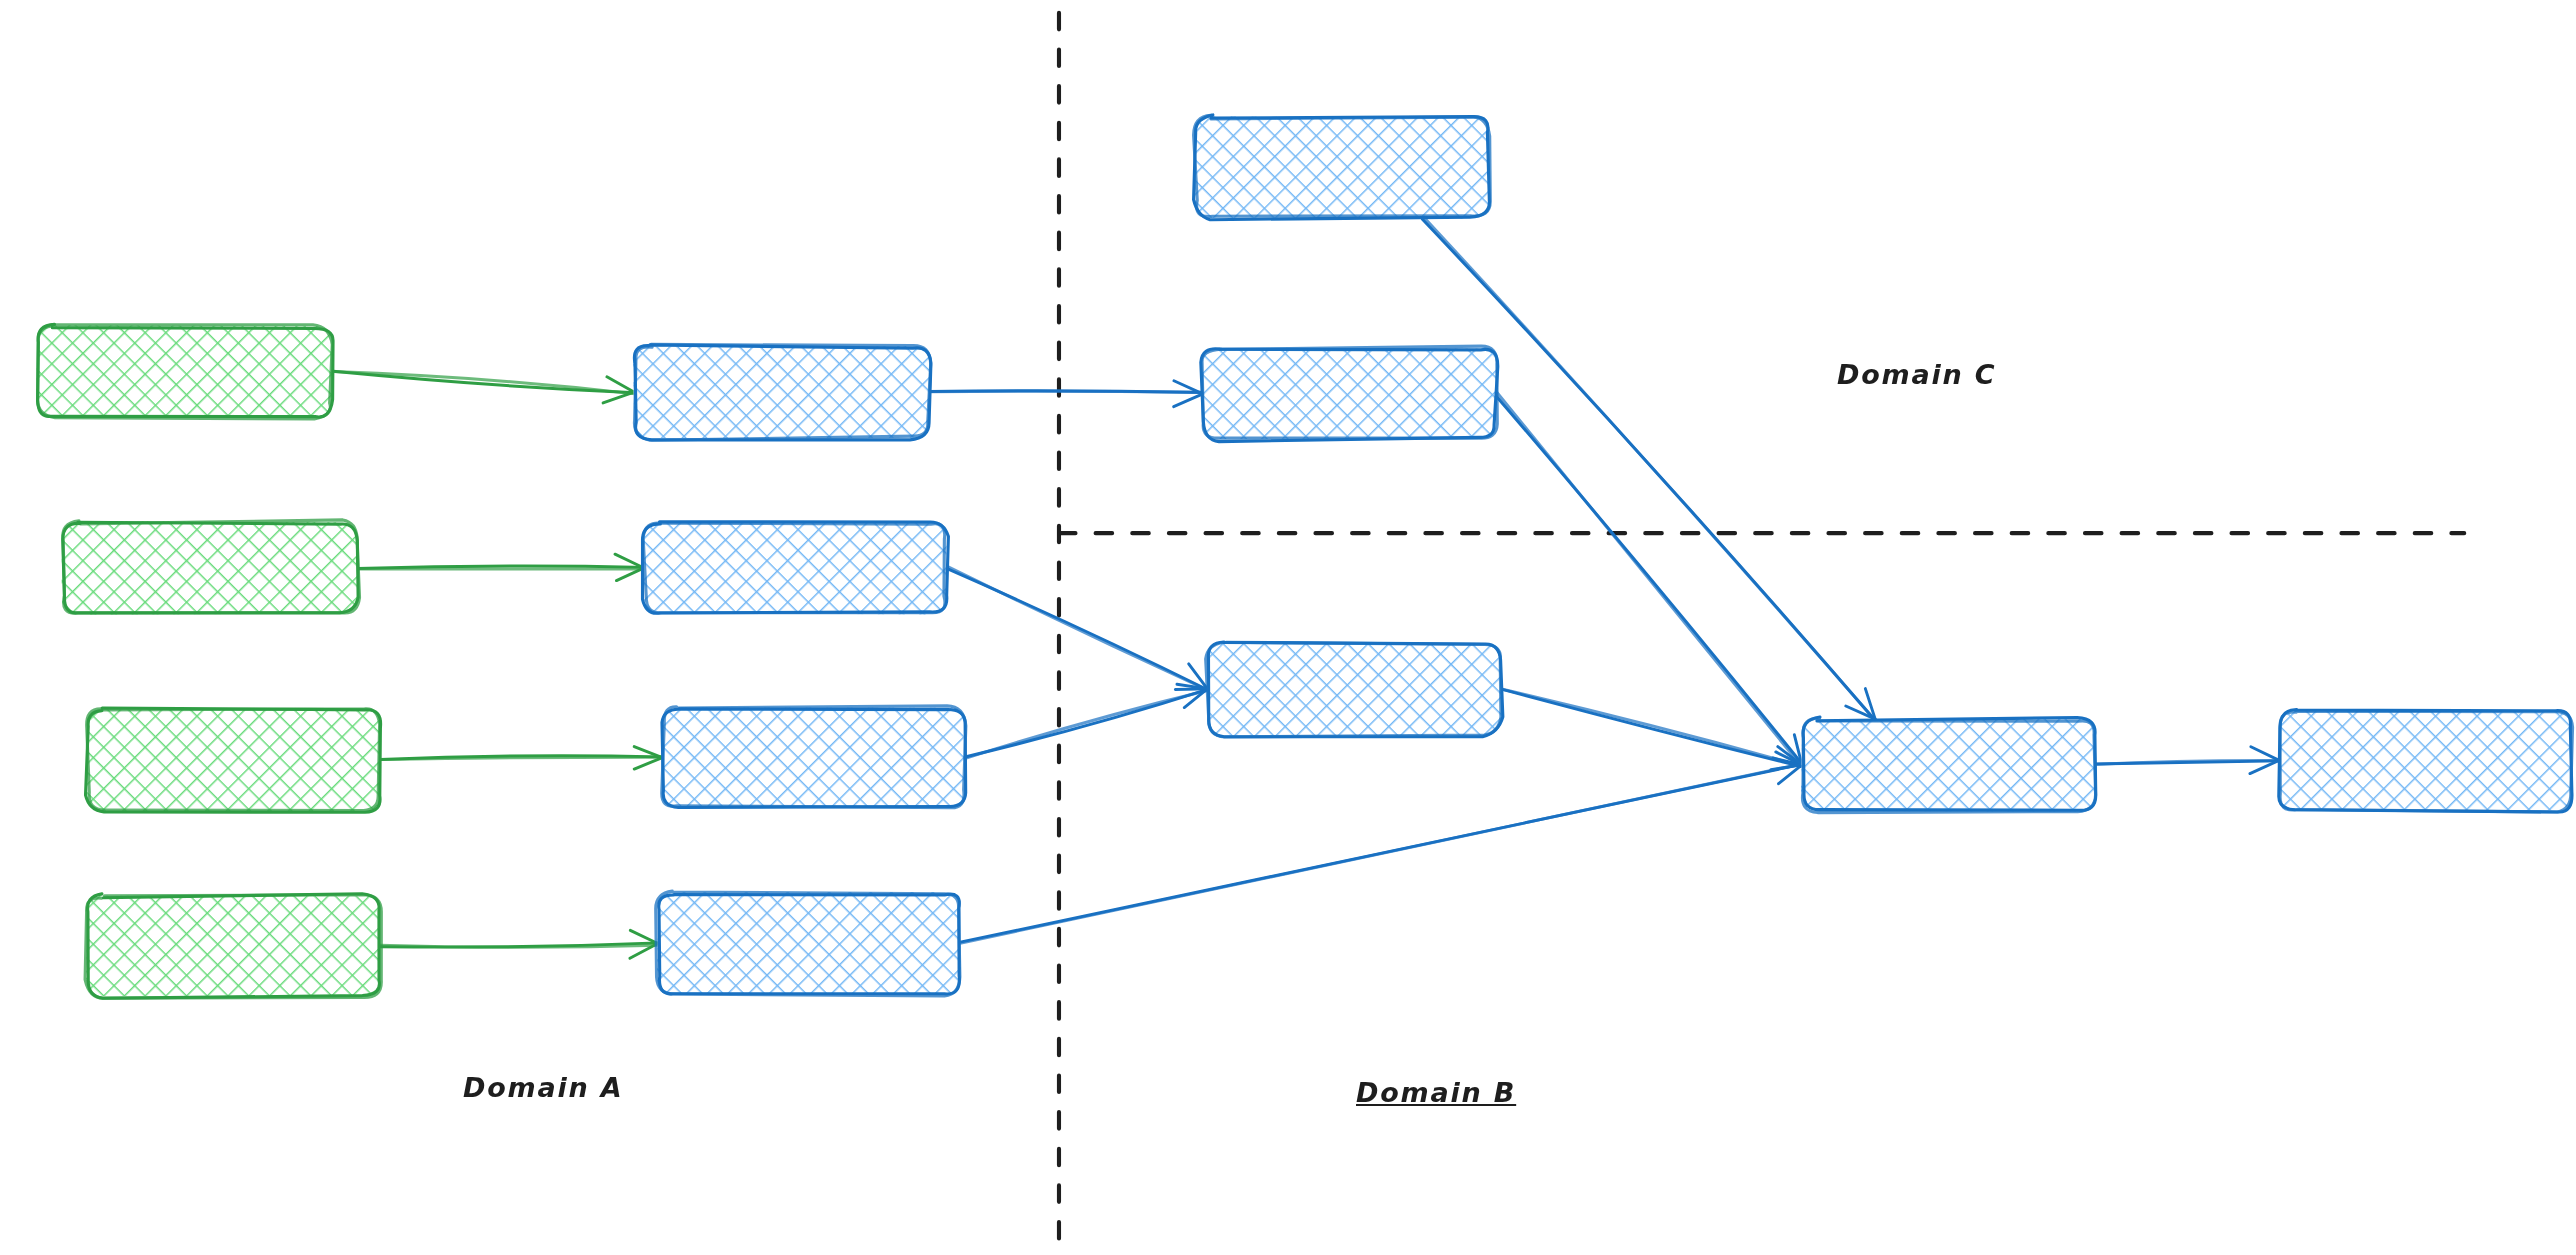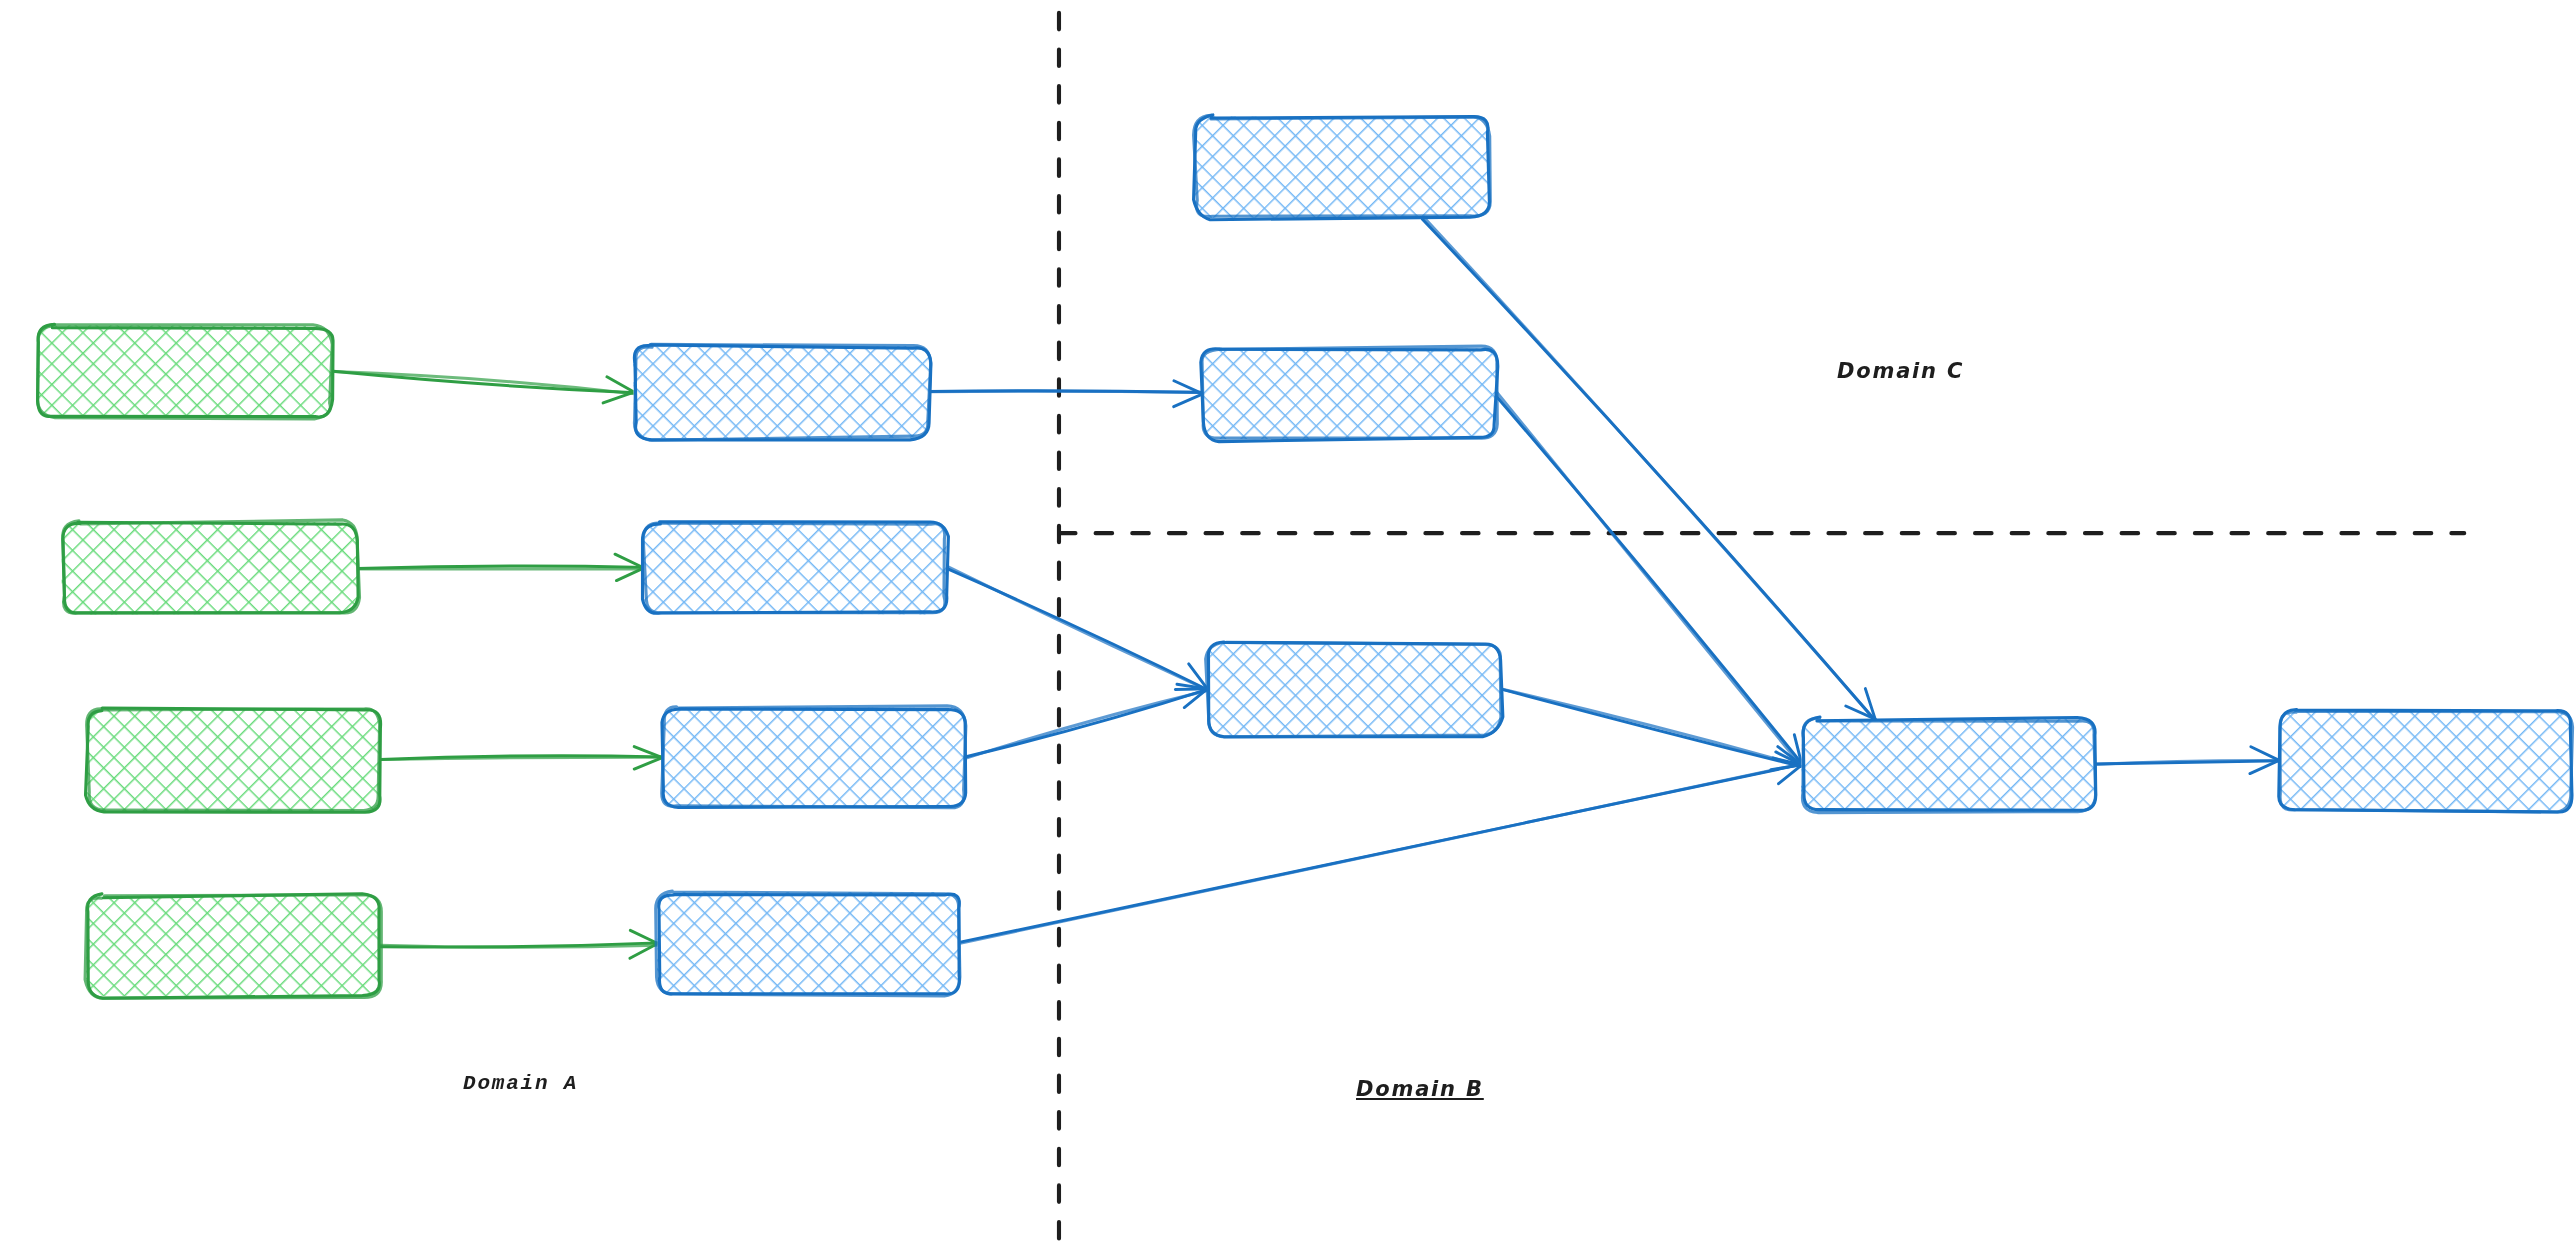--- a/index.html
+++ b/index.html
@@ -1,19 +1,19 @@
 <!DOCTYPE html>
 <html style="font-size:14.7px"><head>
 <meta charset="utf-8">
 <style>
   html,body{margin:0;padding:0;background:#ffffff;}
   body{width:2576px;height:1255px;position:relative;overflow:hidden;
        font-family:"DejaVu Sans","Liberation Sans",sans-serif;}
   #canvas{position:absolute;inset:0;width:2576px;height:1255px;}
-  .domain-label{position:absolute;color:#1e1e1e;font-size:21px;
+  .domain-label{position:absolute;color:#1e1e1e;font-size:27px;
        font-family:"DejaVu Sans","Liberation Sans",sans-serif;
        font-style:italic;font-weight:600;letter-spacing:1.8px;white-space:nowrap;}
   svg{position:absolute;top:0;left:0;overflow:visible;}
 </style>
 </head>
 <body>
 
 <svg id="canvas" viewBox="0 0 2812 1370" xmlns="http://www.w3.org/2000/svg">
   <defs>
     <pattern id="hatchGreen" width="16" height="16" patternUnits="userSpaceOnUse" patternTransform="rotate(45)">
@@ -169,16 +169,16 @@
         <path d="M 1983.515744170096 787.035396090535 L 2268.1179080932784 787.3620456104252 Q 2287.4850925925925 784.3450737311385 2285.829643347051 802.211640946502 L 2287.5713134430725 867.4852040466392 Q 2287.38170781893 884.7632938957476 2268.0953943758573 885.9619598765432 L 1984.0876817558299 887.0268810013717 Q 1964.9190637860083 885.7111436899863 1968.046330589849 865.6196862139917 L 1968.6003463648833 801.3204098079561 Q 1967.0304938271604 783.721956447188 1986.2157853223594 784.1181532921811" fill="none" stroke="#1971c2" stroke-width="3.4" stroke-linecap="round" stroke-linejoin="round" opacity="0.75"></path>
       </g>
       <g>
         <path d="M 2505.742757201646 775.6919032921811 L 2789.0996913580248 775.3364917695474 Q 2808.617119341564 774.5341666666667 2807.7913374485597 791.9367798353909 L 2807.4964197530862 866.1072942386832 Q 2807.0508847736623 884.9864506172839 2789.284362139918 884.5594341563786 L 2505.6042592592594 883.9225411522634 Q 2487.0624279835392 884.3498456790123 2487.02183127572 867.959866255144 L 2488.223209876543 793.5822325102881 Q 2487.0517489711933 775.8243518518518 2505.803744855967 774.1380761316873" fill="url(#hatchBlue)" stroke="none"></path>
         <path d="M 2505.4654218107 775.1871313443073 L 2789.6075034293553 775.8882664609054 Q 2808.0652229080933 774.3371382030178 2805.821296296296 794.3757218792867 L 2807.4880692729766 864.6311779835391 Q 2809.085294924554 887.2269633058985 2792.4845781893005 886.3606087105624 L 2505.32048696845 883.948163580247 Q 2487.1683299039782 883.1353069272976 2487.5886008230455 868.8751251714677 L 2488.838089849108 794.3725565843621 Q 2489.2476611796983 774.1955024005487 2507.2666975308643 774.4526045953361" fill="none" stroke="#1971c2" stroke-width="3.4" stroke-linecap="round" stroke-linejoin="round" opacity="1"></path>
         <path d="M 2506.5742112482853 776.4376903292181 L 2788.656622085048 776.9408830589849 Q 2806.8522016460906 776.0263803155007 2808.262184499314 793.8768981481481 L 2806.328545953361 864.7047822359397 Q 2807.2784465020577 882.929785665295 2791.635342935528 886.4235133744857 L 2507.99676611797 883.6205332647462 Q 2487.078765432099 887.2961539780521 2489.2270198902606 866.6108693415638 L 2488.9946159122087 794.221469478738 Q 2487.9864917695472 775.2588185871057 2506.770548696845 777.372299382716" fill="none" stroke="#1971c2" stroke-width="3.4" stroke-linecap="round" stroke-linejoin="round" opacity="0.75"></path>
       </g>
     </g>
 </svg>
 
-<div class="domain-label" style="left:463px;top:1072px;font-family:Liberation Mono, monospace;">Domain A</div>
+<div class="domain-label" style="left:463px;top:1072px;">Domain A</div>
 <div class="domain-label" style="left:1356px;top:1077px;text-decoration:underline;">Domain B</div>
 <div class="domain-label" style="left:1837px;top:359px;">Domain C</div>
 
 
 </body></html>

